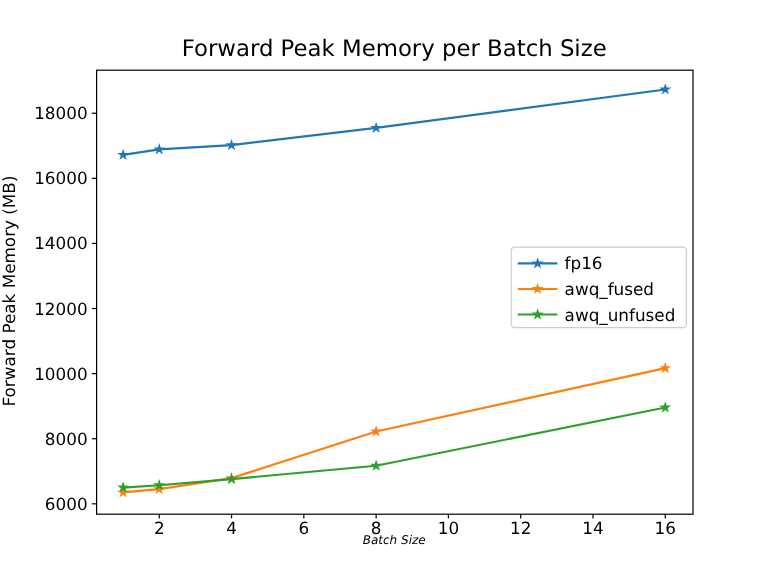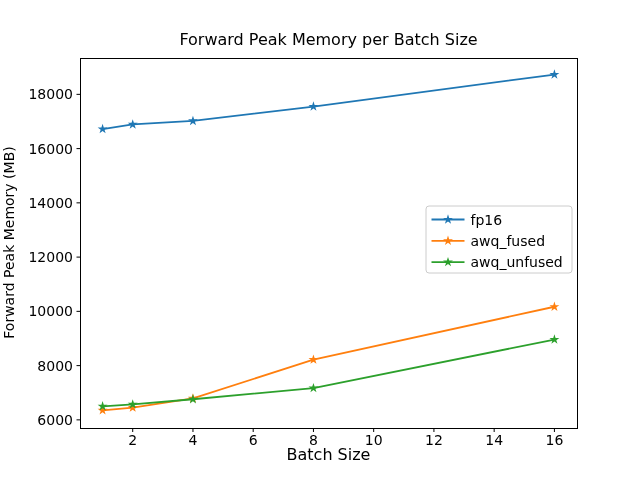--- a/index.html
+++ b/index.html
@@ -11,31 +11,32 @@
     font-family: "DejaVu Sans", sans-serif;
     color: #000000;
     overflow: hidden;
   }
   .chart-title {
     position: absolute;
     left: 80px;
     width: 497px;
     top: 30px;
     text-align: center;
-    font-size: 16px;
+    font-size: 19px;
     color: #000000;
   }
   .x-label {
     position: absolute;
     left: 80px;
     width: 497px;
     top: 445px;
     text-align: center;
-    font-size: 16px;
+    font-size: 10px;
     color: #000000;
+    font-style: italic;
   }
   .y-label {
     position: absolute;
     left: -141px;
     top: 234px;
     width: 300px;
     height: 17px;
     line-height: 17px;
     text-align: center;
     font-size: 14px;

